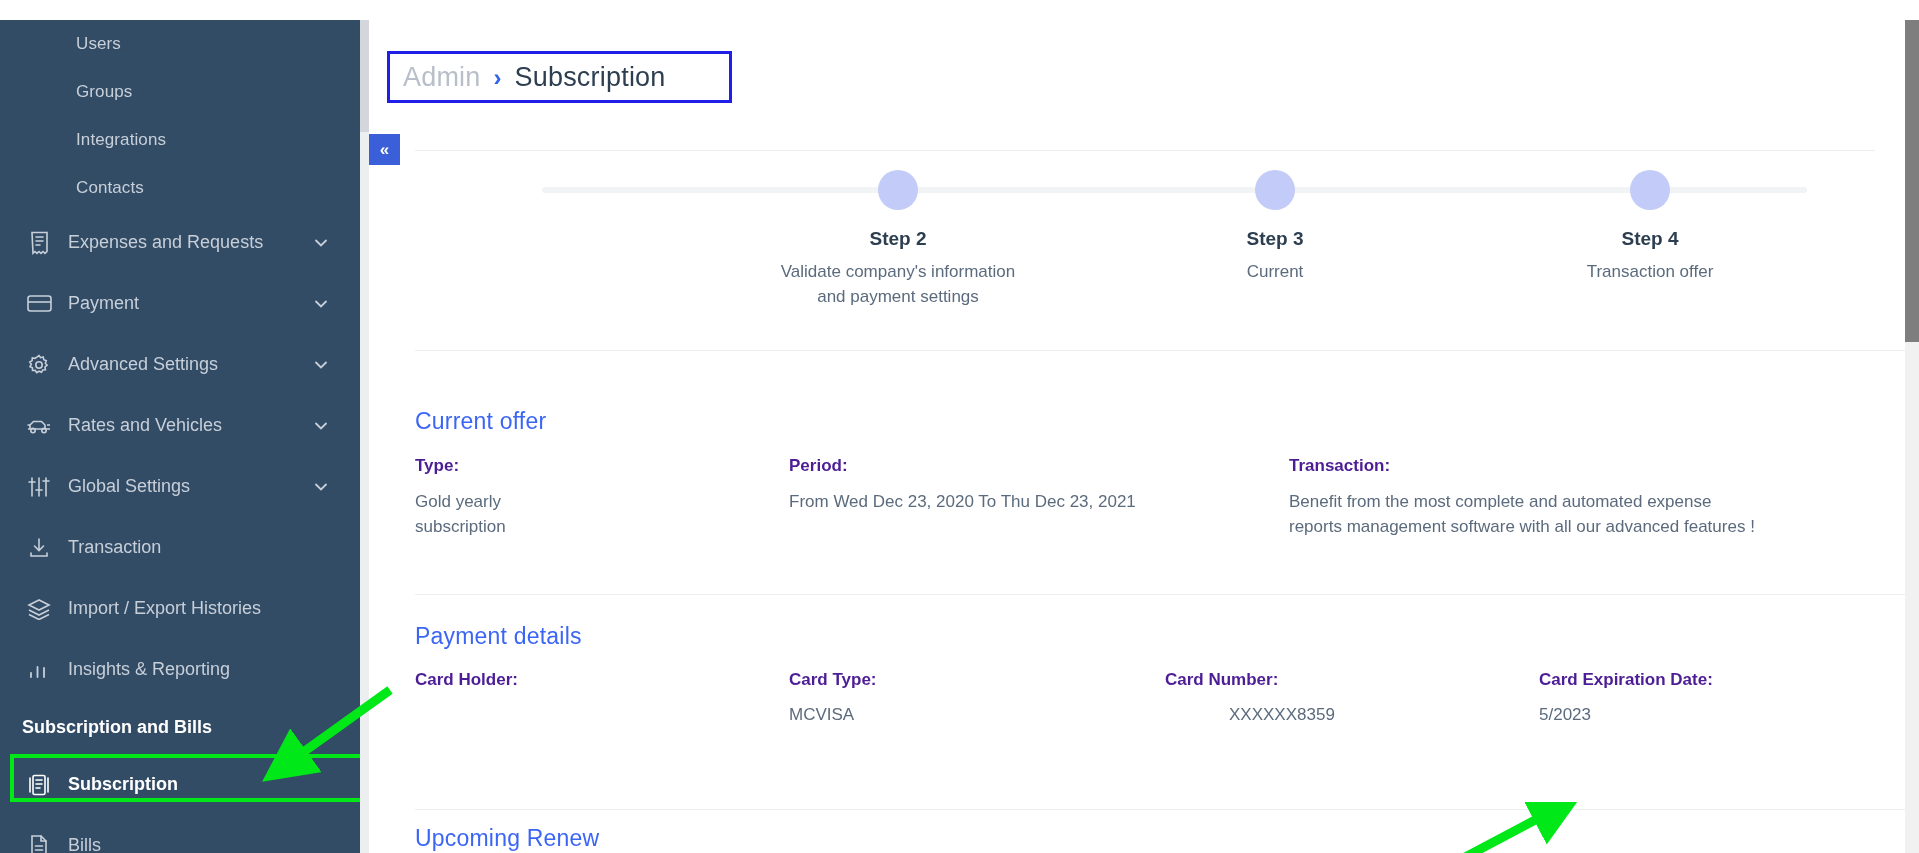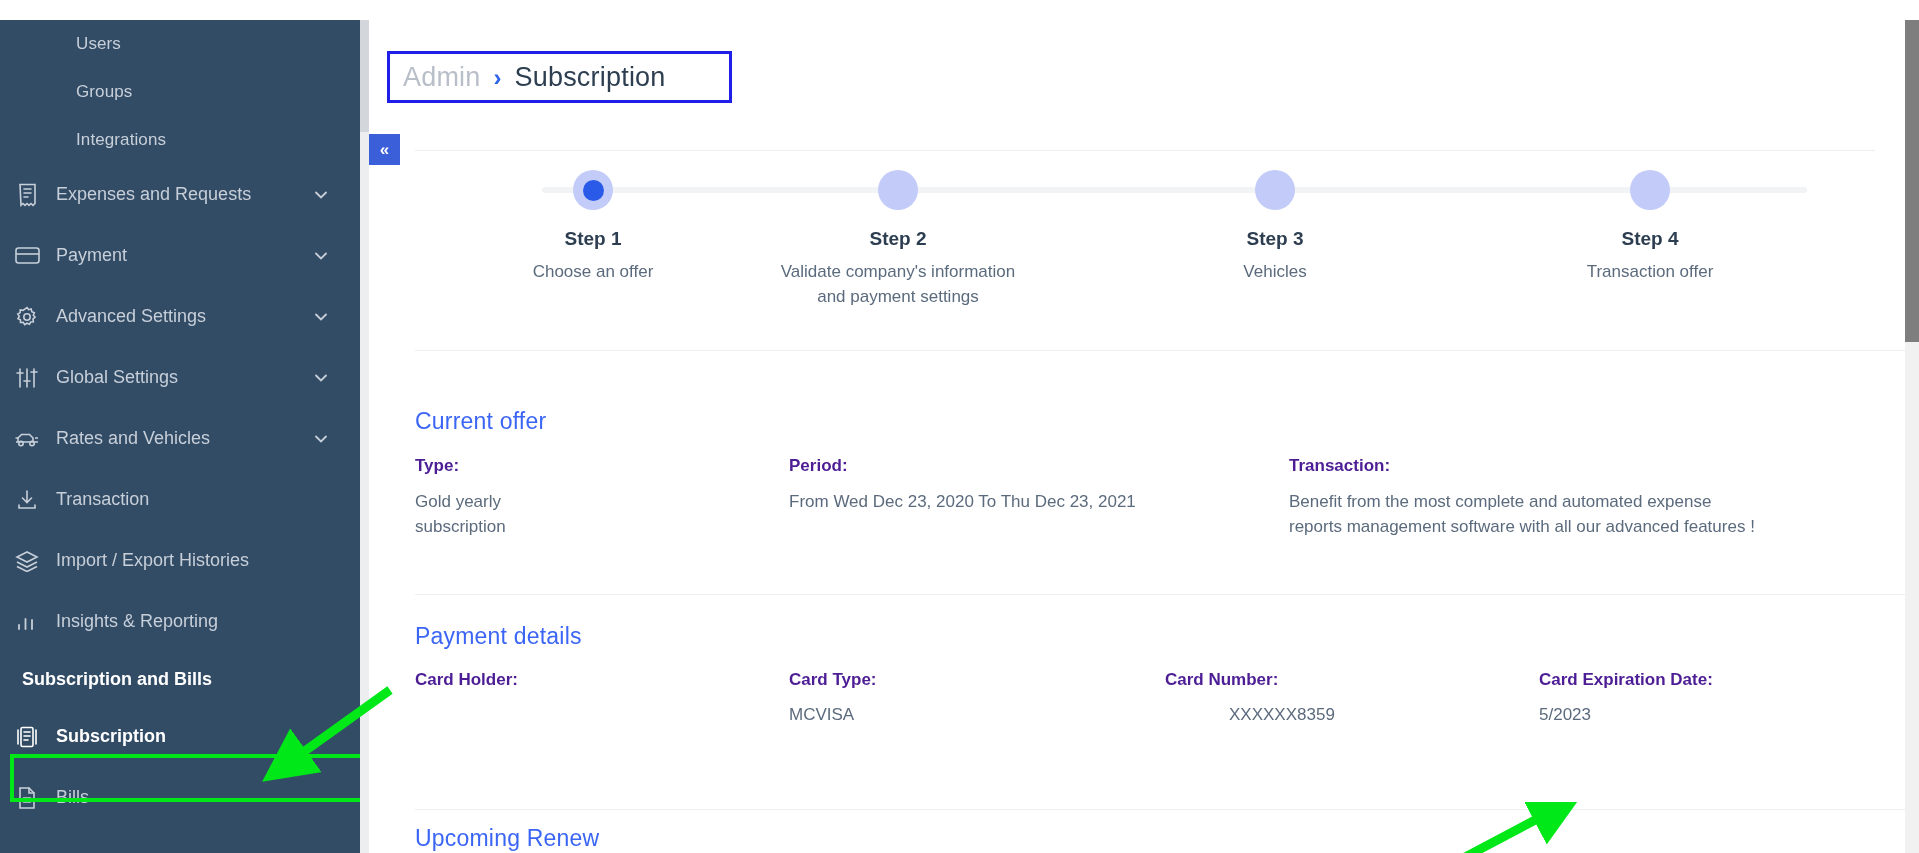--- a/index.html
+++ b/index.html
@@ -23,21 +23,21 @@
     height: 48px;
     display: flex; align-items: center;
     padding-left: 76px;
     color: #c7cfd9;
     font-size: 17px;
     letter-spacing: .1px;
   }
   .nav-item {
     height: 61px;
     display: flex; align-items: center;
-    padding-left: 10px;
+    padding-left: 22px;
     color: #c7cfd9;
     font-size: 18px;
     position: relative;
     text-align: center;
   }
   .nav-item .ico {
     width: 34px; height: 26px;
     display: inline-flex; align-items: center; justify-content: center;
     margin-right: 12px;
     flex: 0 0 34px;
@@ -211,20 +211,23 @@
 
     <div class="sub-item" style="top:0">
       <span class="lbl">Users</span>
     </div>
     <div class="sub-item">
       <span class="lbl">Groups</span>
     </div>
     <div class="sub-item">
       <span class="lbl">Integrations</span>
     </div>
+    <div class="sub-item">
+      <span class="lbl">Contacts</span>
+    </div>
 
     <div class="nav-item">
       <span class="ico">
         <svg width="21" height="24" viewBox="0 0 21 24" fill="none" stroke="#c7cfd9" stroke-width="1.6">
           <path d="M3 1.5h15v19l-2 1.8-2-1.8-2 1.8-2-1.8-2 1.8-2-1.8-2 1.8z"></path>
           <path d="M7 6h7M7 10h7M7 14h4" stroke-linecap="round"></path>
         </svg>
       </span>
       <span class="lbl">Expenses and Requests</span>
       <span class="chev">
@@ -259,52 +262,52 @@
       <span class="lbl">Advanced Settings</span>
       <span class="chev">
         <svg width="16" height="16" viewBox="0 0 16 16" fill="none" stroke="#c7cfd9" stroke-width="1.8">
             <path d="M3 5.5l5 5 5-5" stroke-linecap="round"></path>
           </svg>
       </span>
     </div>
 
     <div class="nav-item">
       <span class="ico">
+        <svg width="26" height="18" viewBox="0 0 26 18" fill="none" stroke="#c7cfd9" stroke-width="1.6">
+          <path d="M2 12h22M4 12V8l3.5-3.5h8L19 8v4"></path>
+          <circle cx="7" cy="13.5" r="2.2"></circle>
+          <circle cx="18" cy="13.5" r="2.2"></circle>
+          <path d="M1.5 8h3M21 8h3"></path>
+        </svg>
+      </span>
+      <span class="lbl">Rates and Vehicles</span>
+      <span class="chev">
+        <svg width="16" height="16" viewBox="0 0 16 16" fill="none" stroke="#c7cfd9" stroke-width="1.8">
+            <path d="M3 5.5l5 5 5-5" stroke-linecap="round"></path>
+          </svg>
+      </span>
+    </div>
+
+    <div class="nav-item">
+      <span class="ico">
         <svg width="22" height="22" viewBox="0 0 22 22" fill="none" stroke="#c7cfd9" stroke-width="1.6">
           <path d="M4 2v18M11 2v18M18 2v18" stroke-linecap="round"></path>
           <path d="M1 6h6M8 14h6M15 5h6" stroke-linecap="round"></path>
         </svg>
       </span>
       <span class="lbl">Global Settings</span>
       <span class="chev">
         <svg width="16" height="16" viewBox="0 0 16 16" fill="none" stroke="#c7cfd9" stroke-width="1.8">
             <path d="M3 5.5l5 5 5-5" stroke-linecap="round"></path>
           </svg>
       </span>
     </div>
 
     <div class="nav-item">
       <span class="ico">
-        <svg width="26" height="18" viewBox="0 0 26 18" fill="none" stroke="#c7cfd9" stroke-width="1.6">
-          <path d="M2 12h22M4 12V8l3.5-3.5h8L19 8v4"></path>
-          <circle cx="7" cy="13.5" r="2.2"></circle>
-          <circle cx="18" cy="13.5" r="2.2"></circle>
-          <path d="M1.5 8h3M21 8h3"></path>
-        </svg>
-      </span>
-      <span class="lbl">Rates and Vehicles</span>
-      <span class="chev">
-        <svg width="16" height="16" viewBox="0 0 16 16" fill="none" stroke="#c7cfd9" stroke-width="1.8">
-            <path d="M3 5.5l5 5 5-5" stroke-linecap="round"></path>
-          </svg>
-      </span>
-    </div>
-
-    <div class="nav-item">
-      <span class="ico">
         <svg width="22" height="22" viewBox="0 0 22 22" fill="none" stroke="#c7cfd9" stroke-width="1.6">
           <path d="M11 2v11M6.5 9l4.5 4.5L15.5 9" stroke-linecap="round"></path>
           <path d="M3 16v3h16v-3" stroke-linecap="round"></path>
         </svg>
       </span>
       <span class="lbl">Transaction</span>
     </div>
 
     <div class="nav-item">
       <span class="ico">
@@ -363,36 +366,31 @@
     </div>
     <div class="hl-blue-bc"></div>
 
     <div class="collapse-btn">«</div>
 
     <div class="hr" style="left:46px; top:130px; width:1460px;"></div>
 
     <div class="stepper">
       <div class="step-line"></div>
 
-      <div class="step current" style="left:53px;">
-        <div class="circle"></div>
-        <div class="sname">Step 1</div>
-        <div class="sdesc">Choose an offer</div>
-      </div>
 
       <div class="step" style="left:358px;">
         <div class="circle"></div>
         <div class="sname">Step 2</div>
         <div class="sdesc">Validate company's information and payment settings</div>
       </div>
 
       <div class="step" style="left:735px;">
         <div class="circle"></div>
         <div class="sname">Step 3</div>
-        <div class="sdesc">Vehicles</div>
+        <div class="sdesc">Current</div>
       </div>
 
       <div class="step" style="left:1110px;">
         <div class="circle"></div>
         <div class="sname">Step 4</div>
         <div class="sdesc">Transaction offer</div>
       </div>
     </div>
 
     <div class="hr" style="left:46px; top:330px; width:1830px;"></div>

